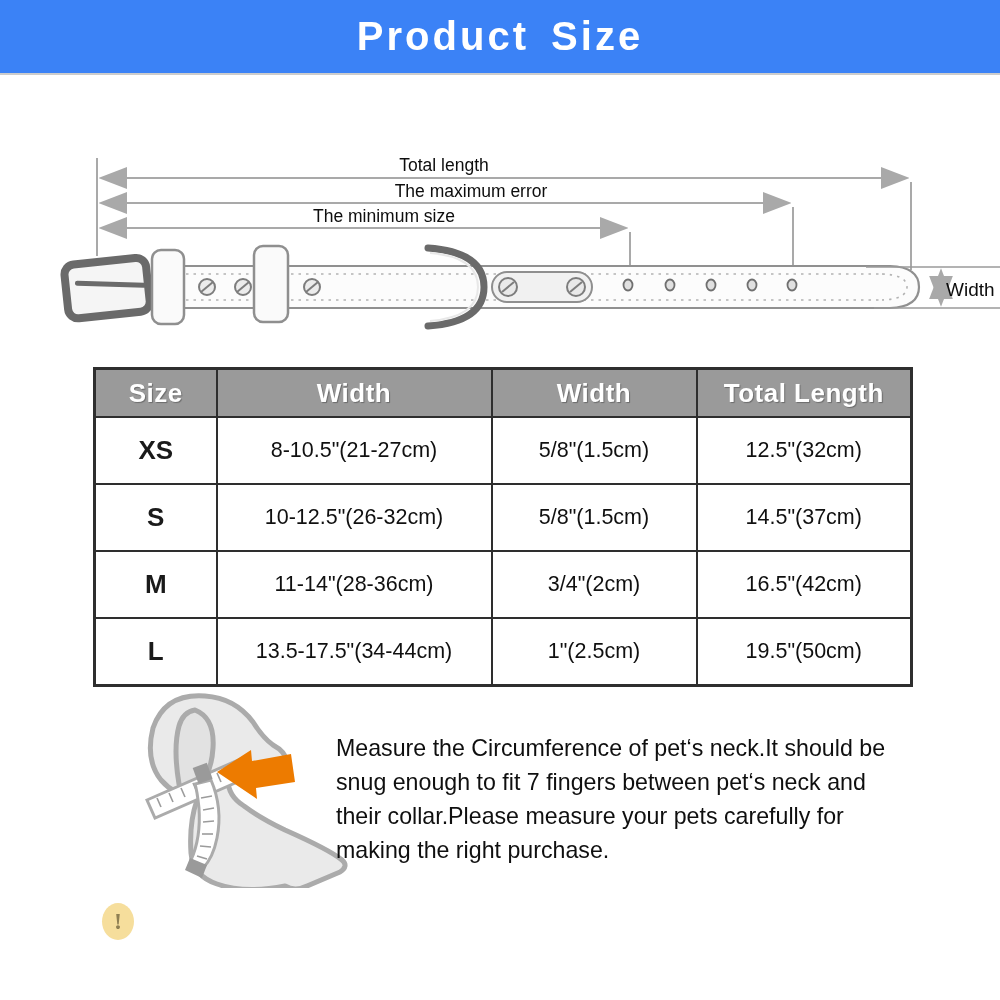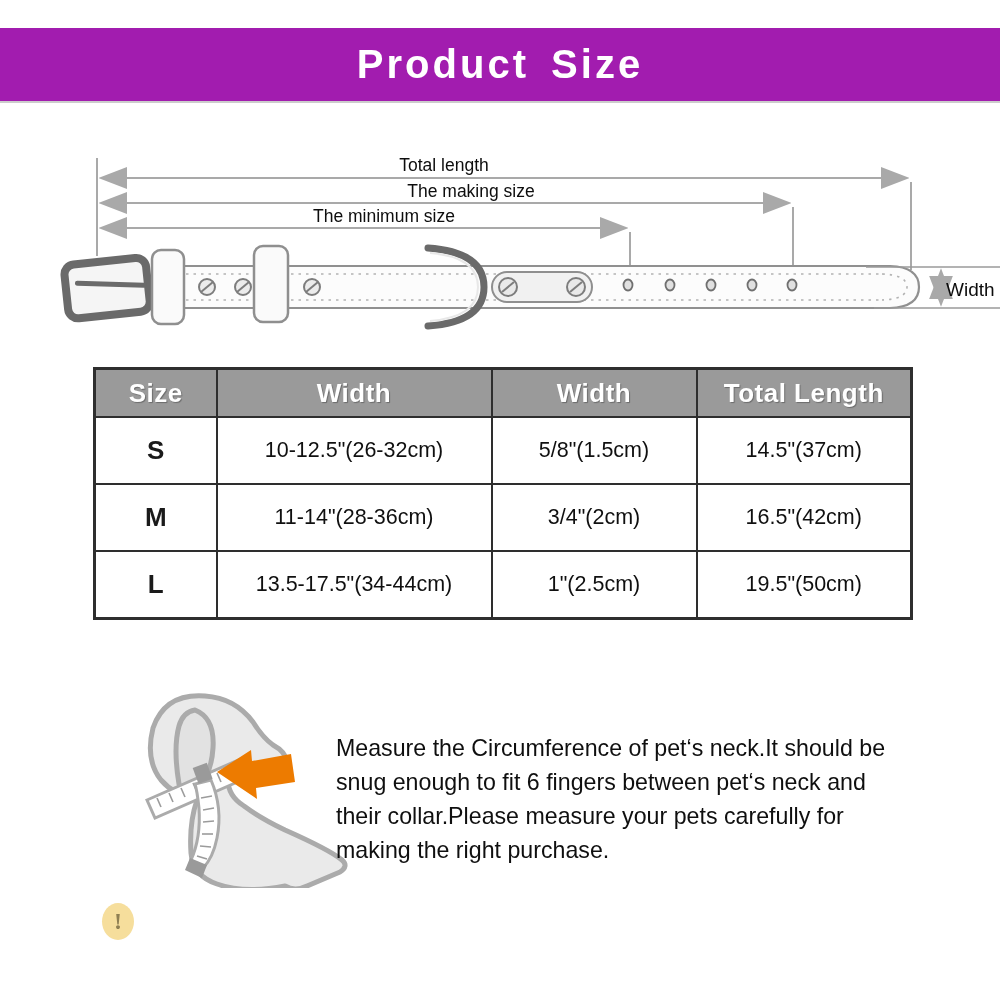--- a/index.html
+++ b/index.html
@@ -3,22 +3,22 @@
 <meta charset="utf-8">
 <style>
   html,body{margin:0;padding:0;}
   body{
     width:1000px;height:1000px;position:relative;background:#ffffff;
     font-family:"Liberation Sans", sans-serif;overflow:hidden;
   }
   
   .header-bar{
     position:absolute;left:0;top:0;width:1000px;height:73px;
-    background:#a21caf;border-bottom:2px solid #cccccc;
-    display:flex;align-items:center;justify-content:center;margin-top:28px;
+    background:#3b82f6;border-bottom:2px solid #cccccc;
+    display:flex;align-items:center;justify-content:center;
   }
   .header-title{
     color:#ffffff;font-size:40px;font-weight:bold;
     letter-spacing:3px;word-spacing:8px;
   }
   
   .diagram-svg{position:absolute;left:0;top:140px;width:1000px;height:205px;}
   .dim-label{
     position:absolute;font-size:17.5px;color:#0d0d0d;white-space:nowrap;
     transform:translateX(-50%);
@@ -138,40 +138,46 @@
 
     <g stroke="#9a9a9a">
       <line x1="866" y1="127" x2="1000" y2="127" stroke-width="1.4"></line>
       <line x1="874" y1="168" x2="1000" y2="168" stroke-width="1.4"></line>
       <line x1="941" y1="133" x2="941" y2="162" stroke-width="2.4" marker-start="url(#ah)" marker-end="url(#ah)"></line>
     </g>
   </g>
 </svg>
 
 <div class="dim-label" style="left:444px;top:155px;">Total length</div>
-<div class="dim-label" style="left:471px;top:181px;">The making size</div>
+<div class="dim-label" style="left:471px;top:181px;">The maximum error</div>
 <div class="dim-label" style="left:384px;top:206px;text-align:center;">The minimum size</div>
 <div class="width-label">Width</div>
 
 <table class="size-table">
   <colgroup>
       <col style="width:122px">
       <col style="width:275px">
       <col style="width:205px">
       <col style="width:215px">
     </colgroup>
   <thead>
     <tr>
       <th>Size</th>
       <th>Width</th>
       <th>Width</th>
       <th>Total Length</th>
     </tr>
   </thead>
   <tbody>
+    <tr>
+      <td class="size-cell">XS</td>
+      <td>8-10.5"(21-27cm)</td>
+      <td>5/8"(1.5cm)</td>
+      <td>12.5"(32cm)</td>
+    </tr>
     <tr>
       <td class="size-cell">S</td>
       <td>10-12.5"(26-32cm)</td>
       <td>5/8"(1.5cm)</td>
       <td>14.5"(37cm)</td>
     </tr>
     <tr>
       <td class="size-cell">M</td>
       <td>11-14"(28-36cm)</td>
       <td>3/4"(2cm)</td>
@@ -219,17 +225,17 @@
     </g>
 
     <polygon points="95,170 112,177 107,190 90,182" fill="#9a9a9a"></polygon>
 
     <rect x="100" y="77" width="15" height="17" fill="#9a9a9a" transform="rotate(-20 107 85)"></rect>
   </g>
 
   <polygon points="122,84 156,62 157,73 196,66 200,94 161,100 162,111" fill="#ed7b00"></polygon>
 </svg>
 
-<div class="measure-text">Measure the Circumference of pet‘s neck.It should be snug enough to fit 6 fingers between pet‘s neck and their collar.Please measure your pets carefully for making the right purchase.</div>
+<div class="measure-text">Measure the Circumference of pet‘s neck.It should be snug enough to fit 7 fingers between pet‘s neck and their collar.Please measure your pets carefully for making the right purchase.</div>
 
 <div class="note-row">
   <div class="note-icon">!</div>
 </div>
 
 </body></html>

